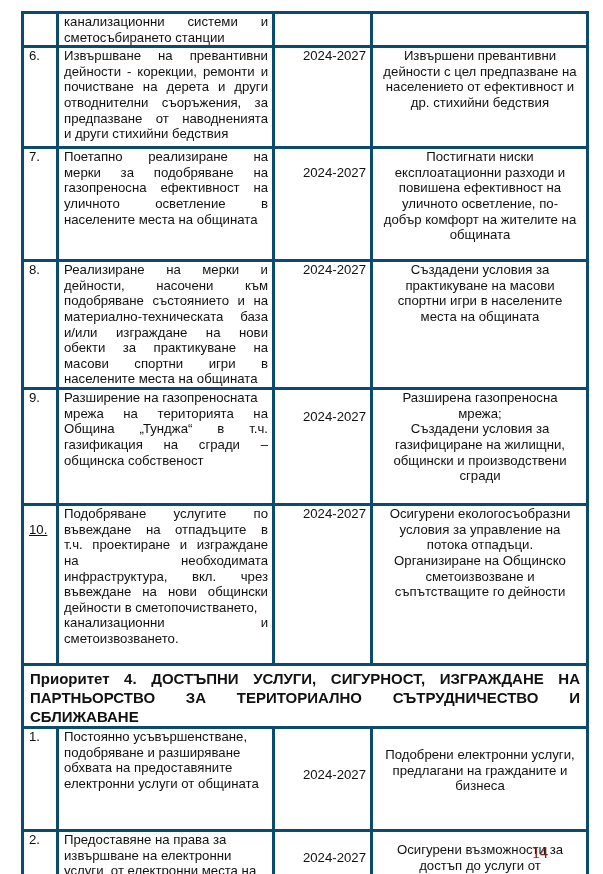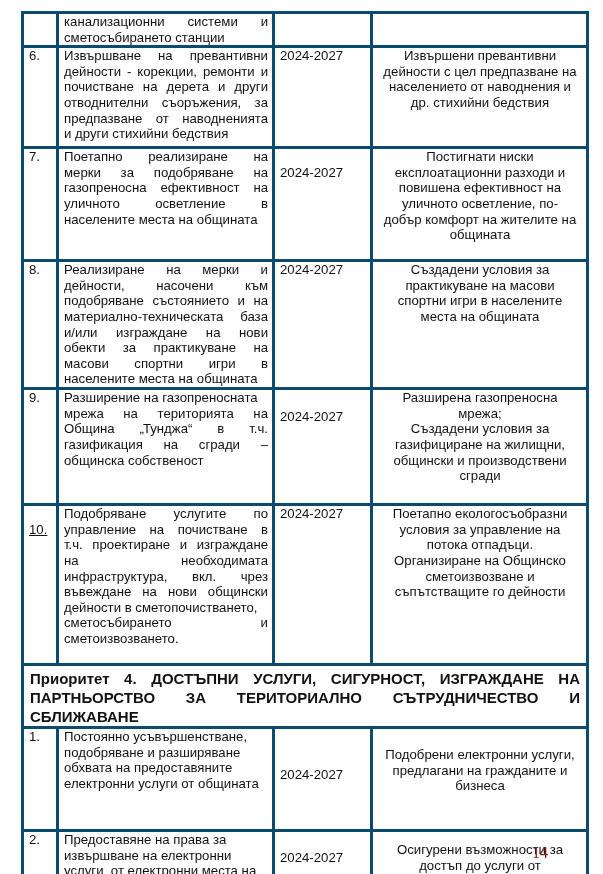--- a/index.html
+++ b/index.html
@@ -20,21 +20,21 @@
       vertical-align: top;
       padding: 0 4px 0 5px;
     }
     col.c-num { width: 35px; }
     col.c-act { width: 216px; }
     col.c-per { width: 98px; }
     col.c-res { width: 216px; }
     td.num { padding-left: 5px; }
     td.act { text-align: justify; text-align-last: left; }
     td.act.nojust { text-align: right; }
-    td.per { text-align: left; }
+    td.per { text-align: right; }
     td.res { text-align: center; padding-left: 6px; }
     td.mid { vertical-align: middle; }
     tr.r-cont td { height: 29px; }
     tr.r6 td { height: 98px; }
     tr.r7 td { height: 94px; }
     tr.r8 td { height: 125px; }
     tr.r9 td { height: 94px; }
     tr.r10 td { height: 141px; }
     tr.prio td { height: 54px; font-weight: bold; text-align: justify; text-align-last: left; padding: 3px 6px 0 6px; font-size: 15px; line-height: 19px; }
     tr.p1 td { height: 62px; }
@@ -83,21 +83,21 @@
           <span class="line" style="text-align-last:justify">дейности - корекции, ремонти и</span>
           <span class="line" style="text-align-last:justify">почистване на дерета и други</span>
           <span class="line" style="text-align-last:justify">отводнителни съоръжения, за</span>
           <span class="line" style="text-align-last:justify">предпазване от наводненията</span>
           <span class="line">и други стихийни бедствия</span>
         </td>
         <td class="per mid">2024-2027</td>
         <td class="res">
           <span class="line">Извършени превантивни</span>
           <span class="line">дейности с цел предпазване на</span>
-          <span class="line">населението от наводнения и</span>
+          <span class="line">населението от ефективност и</span>
           <span class="line">др. стихийни бедствия</span>
         </td>
       </tr>
 
       <tr class="r7">
         <td class="num">7.</td>
         <td class="act">
           <span class="line" style="text-align-last:justify">Поетапно реализиране на</span>
           <span class="line" style="text-align-last:justify">мерки за подобряване на</span>
           <span class="line" style="text-align-last:justify">газопреносна ефективност на</span>
@@ -153,32 +153,32 @@
           <span class="line">газифициране на жилищни,</span>
           <span class="line">общински и производствени</span>
           <span class="line">сгради</span>
         </td>
       </tr>
 
       <tr class="r10">
         <td class="num num-offset-10">10.</td>
         <td class="act">
           <span class="line" style="text-align-last:justify">Подобряване услугите по</span>
-          <span class="line" style="text-align-last:justify">управление на почистване в</span>
+          <span class="line" style="text-align-last:justify">въвеждане на отпадъците в</span>
           <span class="line" style="text-align-last:justify">т.ч. проектиране и изграждане</span>
           <span class="line" style="text-align-last:justify">на необходимата</span>
           <span class="line" style="text-align-last:justify">инфраструктура, вкл. чрез</span>
           <span class="line" style="text-align-last:justify">въвеждане на нови общински</span>
           <span class="line">дейности в сметопочистването,</span>
-          <span class="line" style="text-align-last:justify">сметосъбирането и</span>
+          <span class="line" style="text-align-last:justify">канализационни и</span>
           <span class="line">сметоизвозването.</span>
         </td>
         <td class="per">2024-2027</td>
         <td class="res">
-          <span class="line">Поетапно екологосъобразни</span>
+          <span class="line">Осигурени екологосъобразни</span>
           <span class="line">условия за управление на</span>
           <span class="line">потока отпадъци.</span>
           <span class="line">Организиране на Общинско</span>
           <span class="line">сметоизвозване и</span>
           <span class="line">съпътстващите го дейности</span>
         </td>
       </tr>
 
       <tr class="prio">
         <td colspan="4">Приоритет 4. ДОСТЪПНИ УСЛУГИ, СИГУРНОСТ, ИЗГРАЖДАНЕ НА ПАРТНЬОРСТВО ЗА ТЕРИТОРИАЛНО СЪТРУДНИЧЕСТВО И СБЛИЖАВАНЕ</td>

